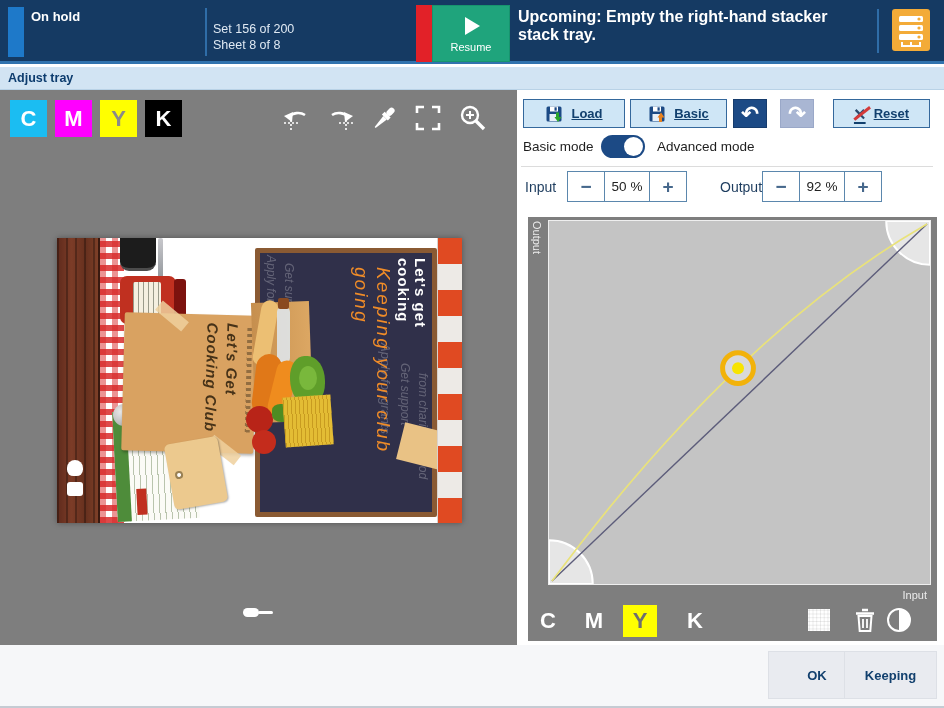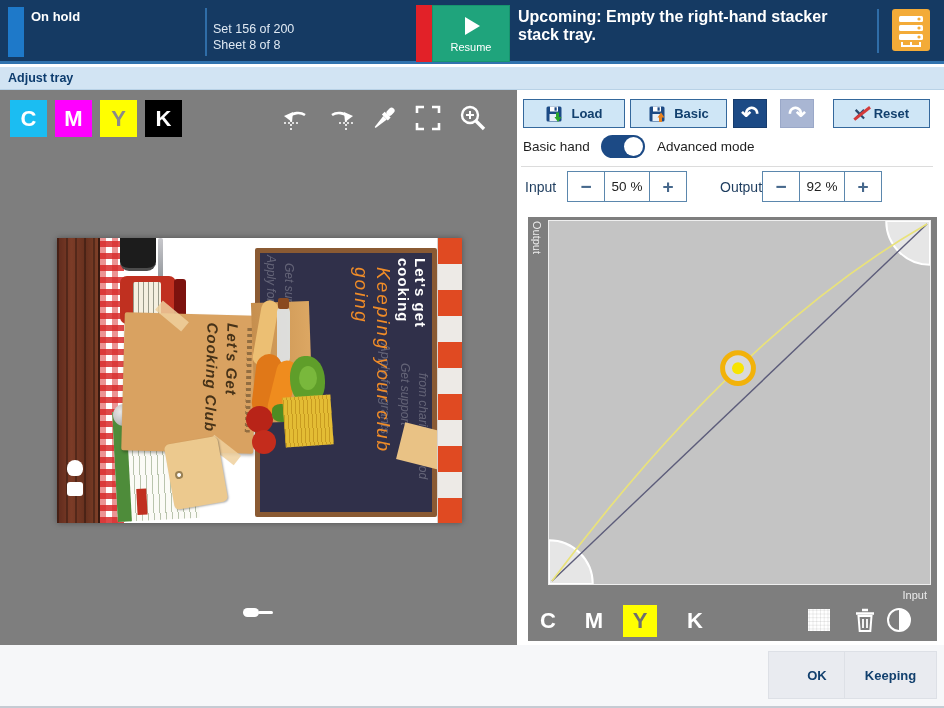--- a/index.html
+++ b/index.html
@@ -97,21 +97,21 @@
   .tomato2 { position:absolute; left:195px; top:192px; width:24px; height:24px; background:#c42c1c; border-radius:50%; }
   .parsley { position:absolute; left:215px; top:166px; width:24px; height:18px; background:#4e8c22; border-radius:40% 60% 55% 45%; }
   .spaghetti { position:absolute; left:227px; top:158px; width:48px; height:50px; background:#e3bc34;
                background-image:repeating-linear-gradient(90deg, #c89b20 0 1px, transparent 1px 4px); transform:rotate(-4deg); }
   .zoom-handle { position:absolute; left:243px; top:518px; width:16px; height:9px; background:#fff; border-radius:5px; cursor:pointer; }
   .zoom-handle-line { position:absolute; left:258px; top:521px; width:15px; height:3px; background:#fff; border-radius:2px; }
 
   
   .editor { position:absolute; left:517px; top:90px; width:427px; height:555px; background:#fff; }
   .btn { position:absolute; top:9px; height:29px; background:#cfe6f6; border:1px solid #34689c; color:#12406e;
-         font-weight:bold; font-size:13px; display:flex; align-items:center; justify-content:center; gap:8px; cursor:pointer; }
+         font-weight:bold; font-size:13px; display:flex; align-items:center; justify-content:center; gap:8px; cursor:pointer;text-decoration:underline; }
   .btn-load { left:6px; width:102px; } .btn-save { left:113px; width:97px; } .btn-reset { left:316px; width:97px; }
   .sq-btn { position:absolute; top:9px; width:34px; height:29px; color:#fff; font-size:21px; font-weight:bold;
             display:flex; align-items:center; justify-content:center; cursor:pointer; line-height:1; }
   .btn-undo { left:216px; background:#1c4a85; border:1px solid #163c6d; }
   .btn-redo { left:263px; background:#a9b6d3; border:1px solid #9aa8c8; }
   .reset-x { position:relative; color:#2a4a6e; font-size:20px; font-weight:bold; line-height:1; }
   .reset-x::after { content:""; position:absolute; left:-2px; top:8px; width:20px; height:2.5px; background:#d43a3a; transform:rotate(-38deg); }
   .mode-label { position:absolute; top:49px; font-size:13.5px; color:#1e1e1e; }
   .lbl-basic { left:6px; } .lbl-adv { left:140px; }
   .toggle { position:absolute; left:84px; top:45px; width:44px; height:23px; background:#1c4a85; border-radius:12px; cursor:pointer; }
@@ -308,21 +308,21 @@
     <span>↶</span>
   </div>
   <div class="sq-btn btn-redo">
     <span>↷</span>
   </div>
   <div class="btn btn-reset">
     <span class="reset-x">×</span>
     <span>Reset</span>
   </div>
 
-  <span class="mode-label lbl-basic">Basic hand</span>
+  <span class="mode-label lbl-basic">Basic mode</span>
   <div class="toggle">
     <div class="toggle-knob"></div>
   </div>
   <span class="mode-label lbl-adv">Advanced mode</span>
 
   <div class="hdiv"></div>
 
   <span class="step-label lbl-input">Input</span>
   <div class="stepper stp-in">
     <div class="stp-btn">−</div>

